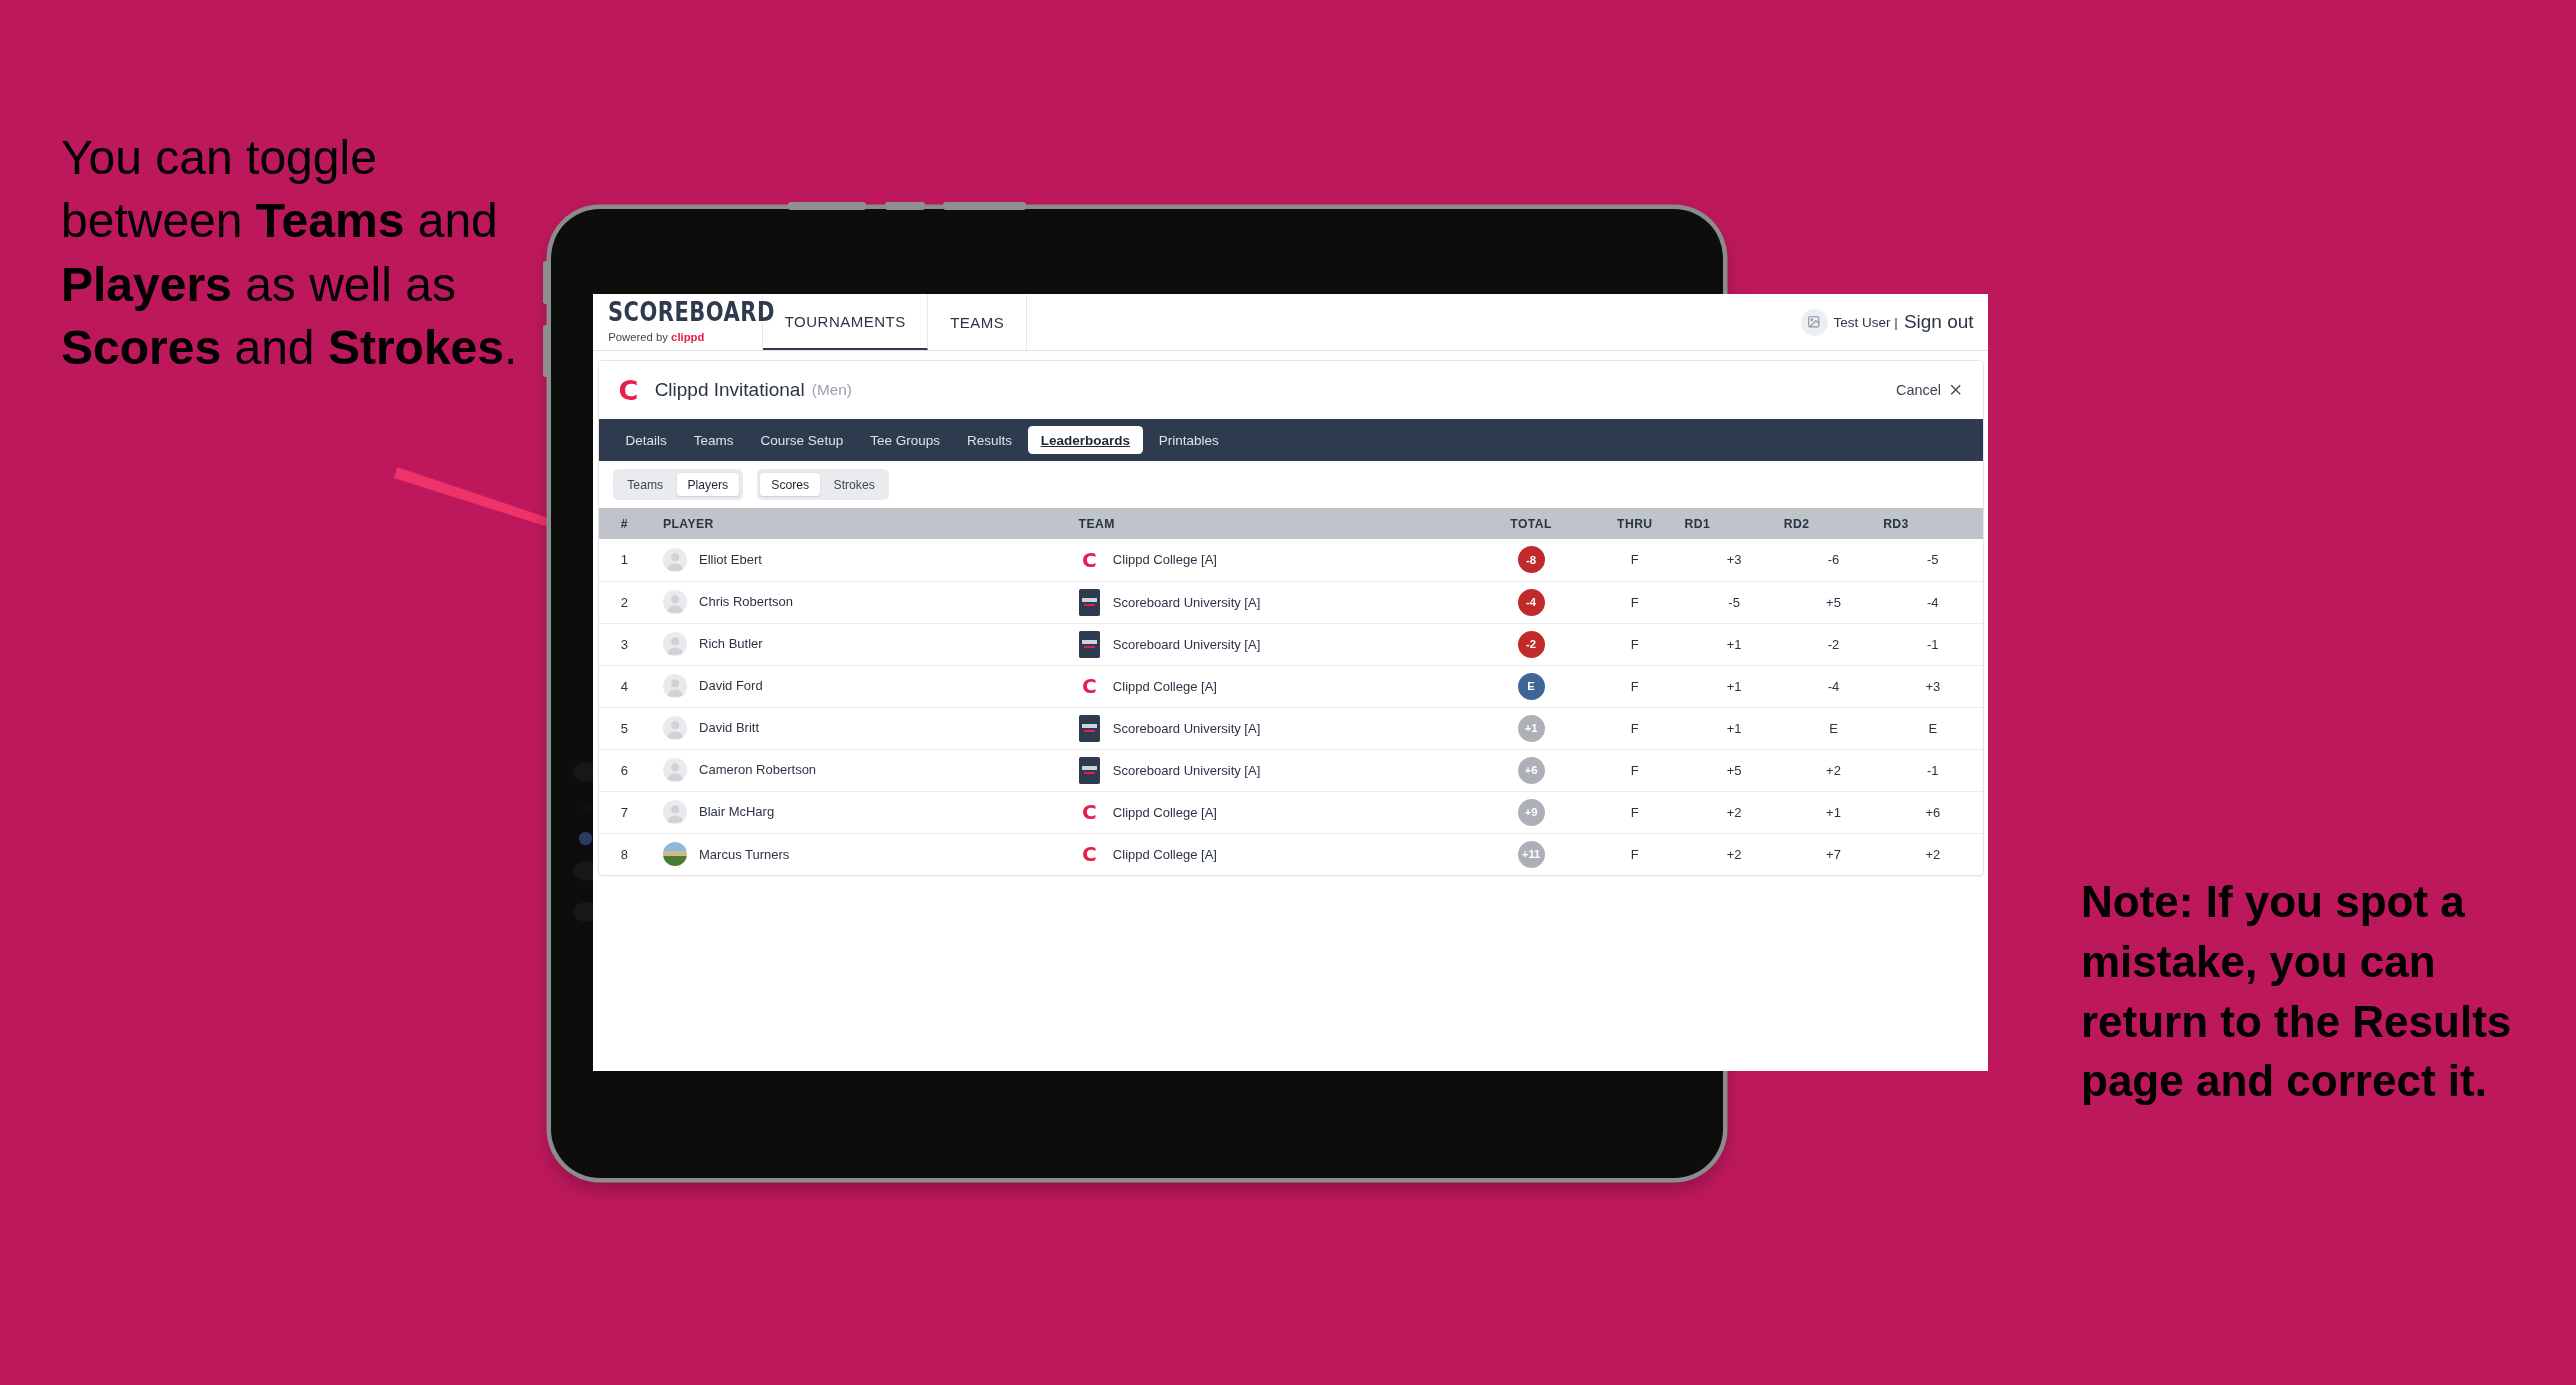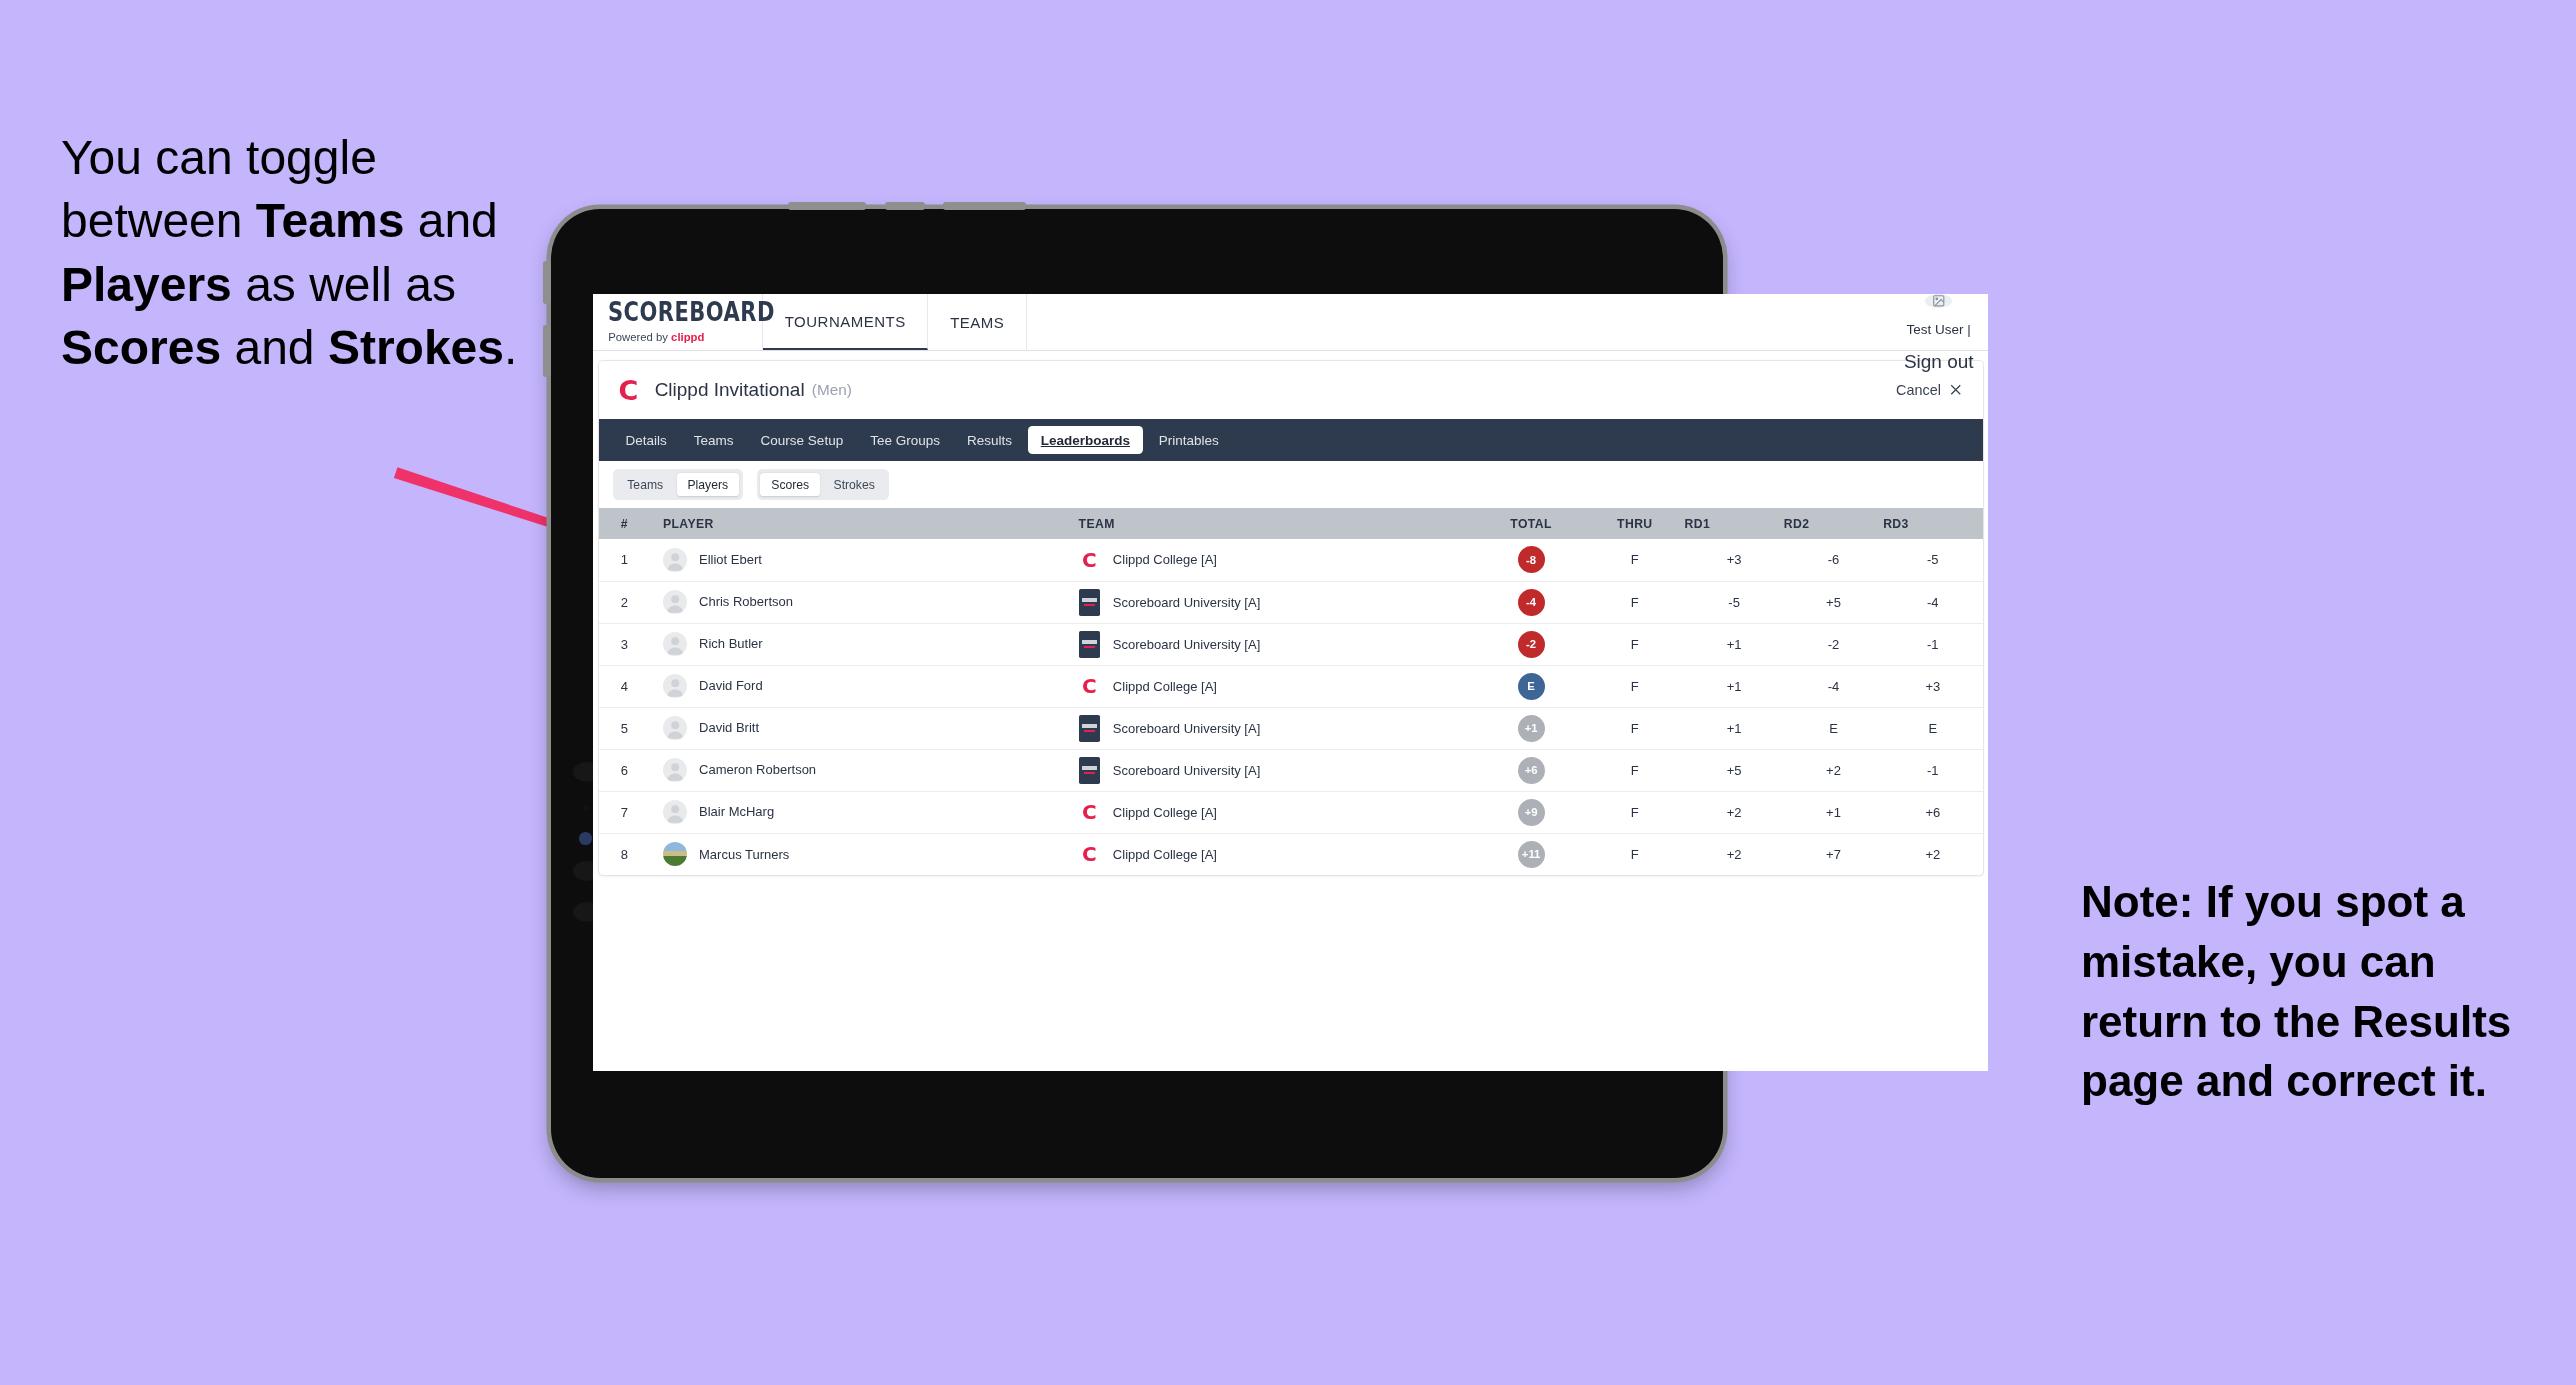--- a/index.html
+++ b/index.html
@@ -2,21 +2,21 @@
 <html style="font-size:14.4px"><head>
 <meta charset="utf-8">
 <style>
   * { box-sizing: border-box; margin: 0; padding: 0; }
   html, body {
     width: 2576px; height: 1386px;
     background: #ffffff;
     font-family: "Liberation Sans", sans-serif;
     overflow: hidden;
   }
-  #stage { position: relative; width: 2576px; height: 1386px; background:#c4b5fd; }
+  #stage { position: relative; width: 2576px; height: 1386px; background:#be185d; }
 
   
   .annot-left {
     position: absolute; left: 61px; top: 126px; width: 470px;
     font-size: 48px; line-height: 1.32; color: #000;
     font-family: "Liberation Sans", sans-serif;
   }
   .annot-left b { font-weight: 700; }
   .annot-right {
     position: absolute; left: 2081px; top: 872px; width: 492px;
@@ -73,21 +73,21 @@
   .brand-sub .cp { color:#e5204e; font-weight:700; }
 
   .topnav { display:flex; align-items:stretch; }
   .topnav .titem {
     display:flex; align-items:center; padding: 0 21.7px;
     font-size:15px; color:#2b3445; letter-spacing:0.5px;
     border-right:0.9px solid #e6e8ea; cursor:pointer;
   }
   .topnav .titem.active { border-bottom:2.7px solid #2e3a4e; }
 
-  .topright { margin-left:auto; display:flex; align-items:center; padding-right:14.4px; gap:14px;flex-direction:column; }
+  .topright { margin-left:auto; display:flex; align-items:center; padding-right:14.4px; gap:6px; }
   .avatar-sm {
     width:27px; height:27px; border-radius:50%; background:#eceff2;
     display:flex; align-items:center; justify-content:center; color:#8b93a1;
   }
   .tr-text { font-size:13.5px; color:#2b3445; }
   .tr-link { font-size:19px; color:#2b3445; cursor:pointer; }
 
   
   .card {
     margin: 9px 4.5px 0 4.5px; background:#fff;

